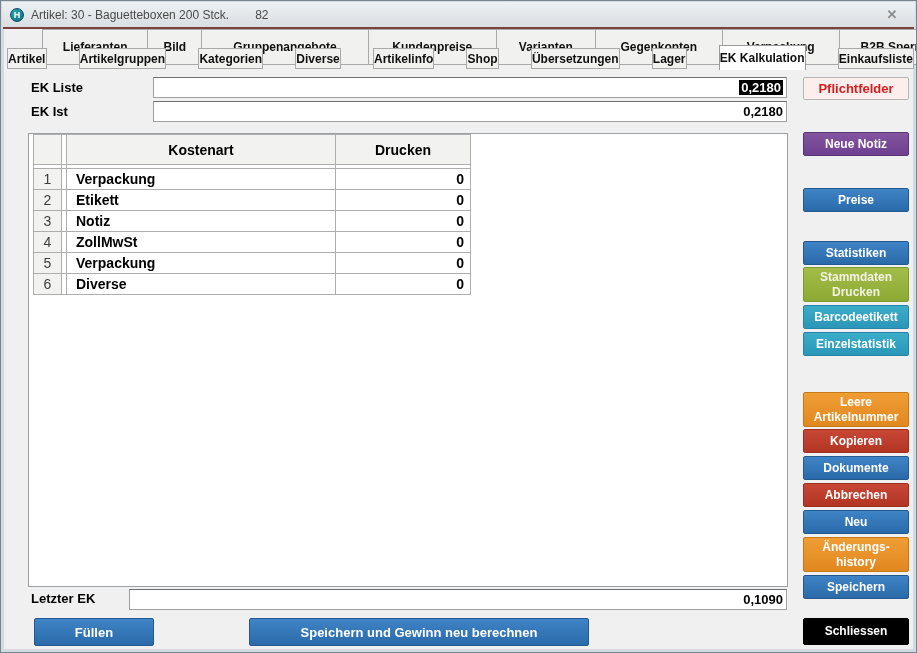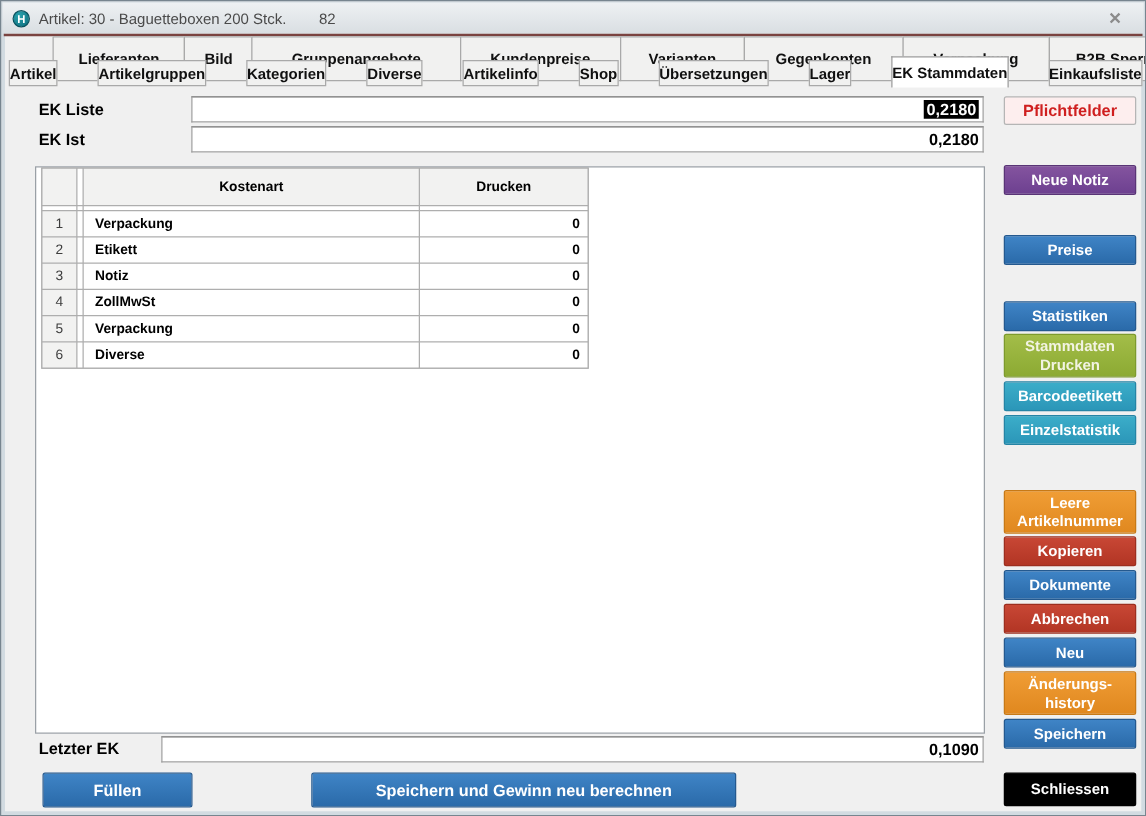--- a/index.html
+++ b/index.html
@@ -64,21 +64,21 @@
     background:#fff; border:1px solid #9aa0a6;
   }
   .grid{
     position:absolute; left:32px; top:133px;
     display:grid;
     grid-template-columns:27px 4px 268px 134px;
     grid-template-rows:29px 3px repeat(6,20px);
     gap:1px; background:#aeaeae; border:1px solid #aeaeae;
     z-index:2;
   }
-  .gcell{ display:flex; align-items:center; font-size:11px; }
+  .gcell{ display:flex; align-items:center; font-size:14px; }
   .hcell{ background:#f2f2f1; justify-content:center; font-weight:bold; color:#000; }
   .ncell{ background:#f2f2f1; justify-content:center; color:#3d3d3d; }
   .gapcell{ background:#fff; }
   .kcell{ background:#fff; font-weight:bold; padding-left:9px; color:#000; }
   .bcell{ background:#fff; font-weight:bold; justify-content:flex-end; padding-right:6px; color:#000; }
 
   
   .sbtn{
     position:absolute; left:802px; width:106px;
     display:flex; align-items:center; justify-content:center; text-align:center;
@@ -127,21 +127,21 @@
 
   <div class="tabrow tabrow2">
     <div class="tab" style="flex-grow:70">Artikel</div>
     <div class="tab" style="flex-grow:110">Artikelgruppen</div>
     <div class="tab" style="flex-grow:95">Kategorien</div>
     <div class="tab" style="flex-grow:71">Diverse</div>
     <div class="tab" style="flex-grow:90">Artikelinfo</div>
     <div class="tab" style="flex-grow:82">Shop</div>
     <div class="tab" style="flex-grow:122">Übersetzungen</div>
     <div class="tab" style="flex-grow:46">Lager</div>
-    <div class="tab active" style="flex-grow:117">EK Stammdaten</div>
+    <div class="tab active" style="flex-grow:117">EK Kalkulation</div>
     <div class="tab" style="flex-grow:103">Einkaufsliste</div>
   </div>
 
   <div class="label" style="left:30px; top:79px;">EK Liste</div>
   <div class="field" style="left:152px; top:76px; width:634px; height:21px;">
     <span class="sel">0,2180</span>
   </div>
 
   <div class="label" style="left:30px; top:103px;">EK Ist</div>
   <div class="field" style="left:152px; top:100px; width:634px; height:21px;">

